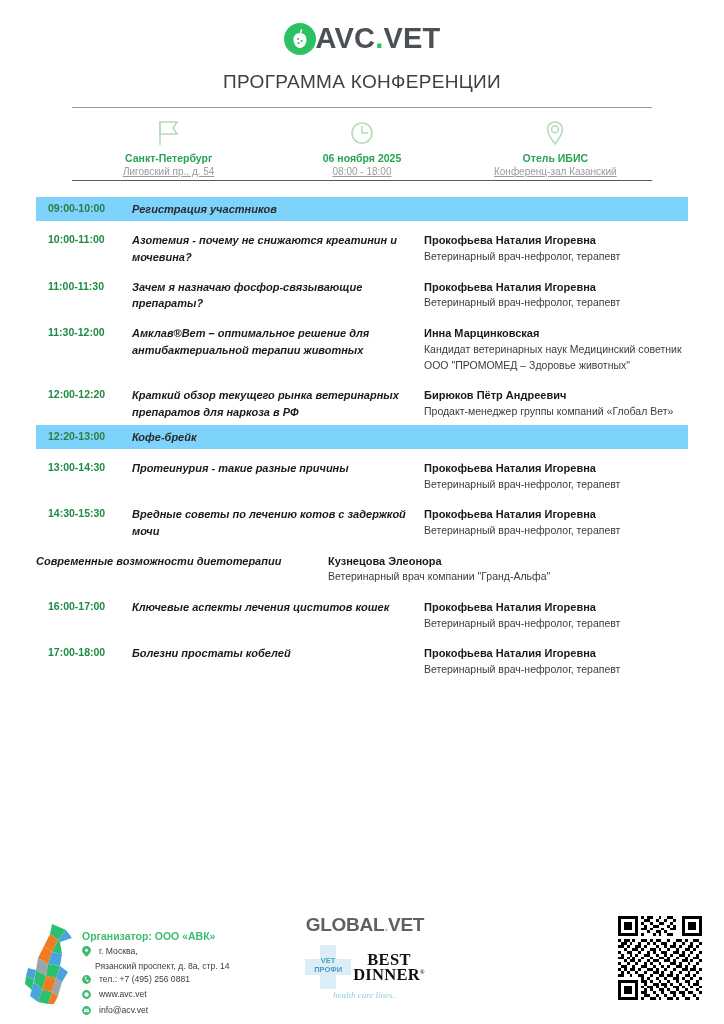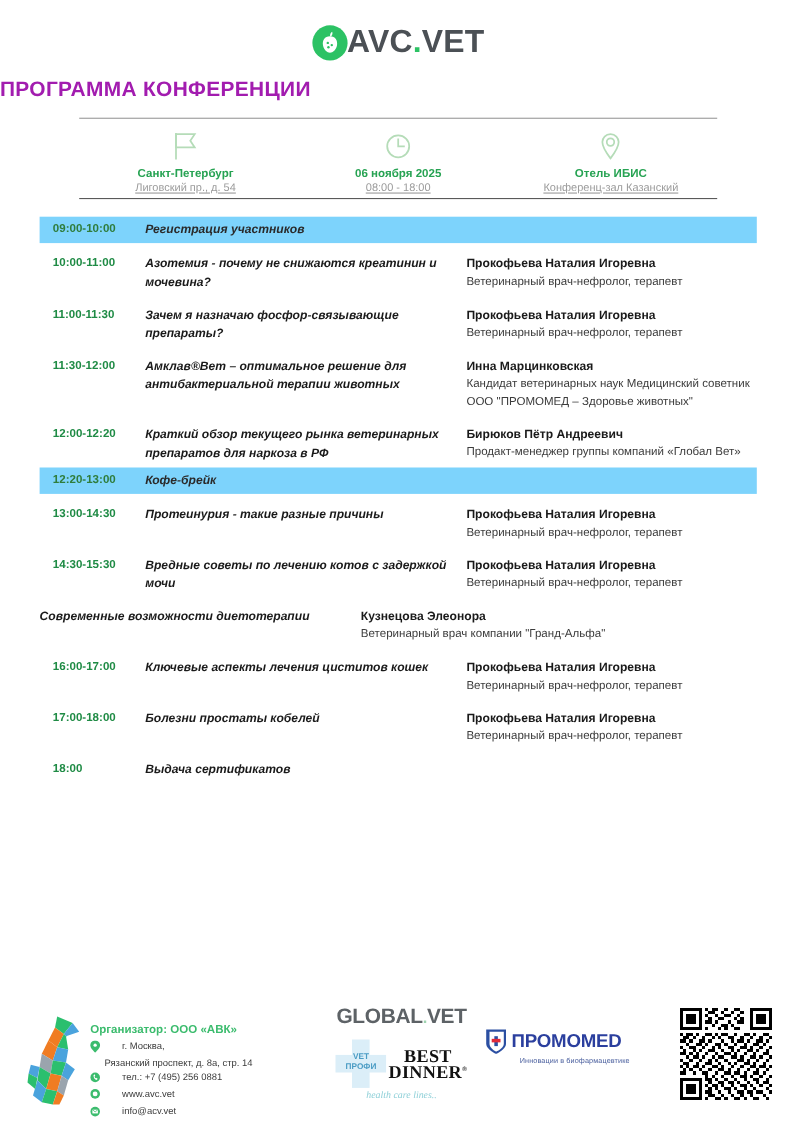--- a/index.html
+++ b/index.html
@@ -31,23 +31,24 @@
   .brand-mark svg { position: absolute; left: 6px; top: 5px; }
   .brand-text {
     font-size: 29px;
     font-weight: bold;
     letter-spacing: 0.2px;
     color: #4b5055;
   }
   .brand-text .dot { color: #2cc264; }
 
   .program-title {
+    text-align: center;
     font-size: 19px;
-    font-weight: bold;
-    color: #a21caf;
+    font-weight: normal;
+    color: #404040;
     letter-spacing: 0.3px;
     margin-top: 16px;
   }
 
   
   .info-wrap {
     margin: 14px 72px 0 72px;
     border-top: 1px solid #9a9a9a;
     border-bottom: 1px solid #5a5a5a;
     padding: 8px 0 3px 0;
@@ -149,21 +150,21 @@
     font-size: 10.5px;
     font-weight: bold;
     color: #3cbc6e;
     margin-bottom: 3px;
   }
   .org-line {
     font-size: 8.6px;
     color: #3b3b3b;
     display: flex;
     align-items: flex-start;
-    gap: 20px;
+    gap: 8px;
     line-height: 1.45;
   }
   .org-line .ic { flex: 0 0 9px; padding-top: 1px; }
   .org-line.indent { padding-left: 13px; }
 
   .f-global { flex: 0 0 150px; text-align: center; padding-top: 0px; }
   .global-text {
     font-size: 19px;
     font-weight: bold;
     color: #5d6266;
@@ -358,25 +359,20 @@
         <div class="sp-role">Ветеринарный врач-нефролог, терапевт</div>
       </div>
     </div>
     <div class="row">
       <div class="col-time">17:00-18:00</div>
       <div class="col-topic">Болезни простаты кобелей</div>
       <div class="col-speaker">
         <div class="sp-name">Прокофьева Наталия Игоревна</div>
         <div class="sp-role">Ветеринарный врач-нефролог, терапевт</div>
       </div>
-    </div>
-    <div class="row">
-      <div class="col-time">18:00</div>
-      <div class="col-topic">Выдача сертификатов</div>
-      <div class="col-speaker"></div>
     </div>
   </div>
 
 <div class="footer">
 
   <div class="f-org">
     <div class="org-logo">
       <svg width="54" height="86" viewBox="0 0 54 86">
         <polygon points="30,4 44,10 36,20 28,14" fill="#2bbf6e"></polygon>
         <polygon points="44,10 50,18 38,22 36,20" fill="#4aa3dd"></polygon>
@@ -462,34 +458,20 @@
         </div>
       </div>
       <div>
         <div class="bd-name">BEST</div>
         <div class="bd-name"><span>DINNER</span><sup>®</sup></div>
       </div>
     </div>
     <div class="bd-tag">health care lines..</div>
   </div>
 
-  <div class="f-promo">
-    <div class="promo-row">
-      <div class="promo-shield">
-        <svg width="22" height="26" viewBox="0 0 22 26">
-          <path d="M2 2 H20 V15 C20 20 11 24 11 24 C11 24 2 20 2 15 Z" fill="#2b4fa2"></path>
-          <path d="M5 4 H18 V15 C18 19 11 22 11 22 C11 22 5 19 5 15 Z" fill="#ffffff"></path>
-          <rect x="9.4" y="8" width="3.2" height="9" fill="#2b4fa2"></rect>
-          <rect x="7" y="10.4" width="8" height="3.2" fill="#e02b3a"></rect>
-        </svg>
-      </div>
-      <div class="promo-text">ПРОМОМЕD</div>
-    </div>
-    <div class="promo-tag">Инновации в биофармацевтике</div>
-  </div>
 
   <div class="f-qr">
     <svg class="qr" viewBox="0 0 29 29" shape-rendering="crispEdges">
       <rect width="29" height="29" fill="#ffffff"></rect>
       <g fill="#000000">
         <rect x="0" y="0" width="7" height="1"></rect>
           <rect x="0" y="6" width="7" height="1"></rect>
         <rect x="0" y="0" width="1" height="7"></rect>
           <rect x="6" y="0" width="1" height="7"></rect>
         <rect x="2" y="2" width="3" height="3"></rect>

